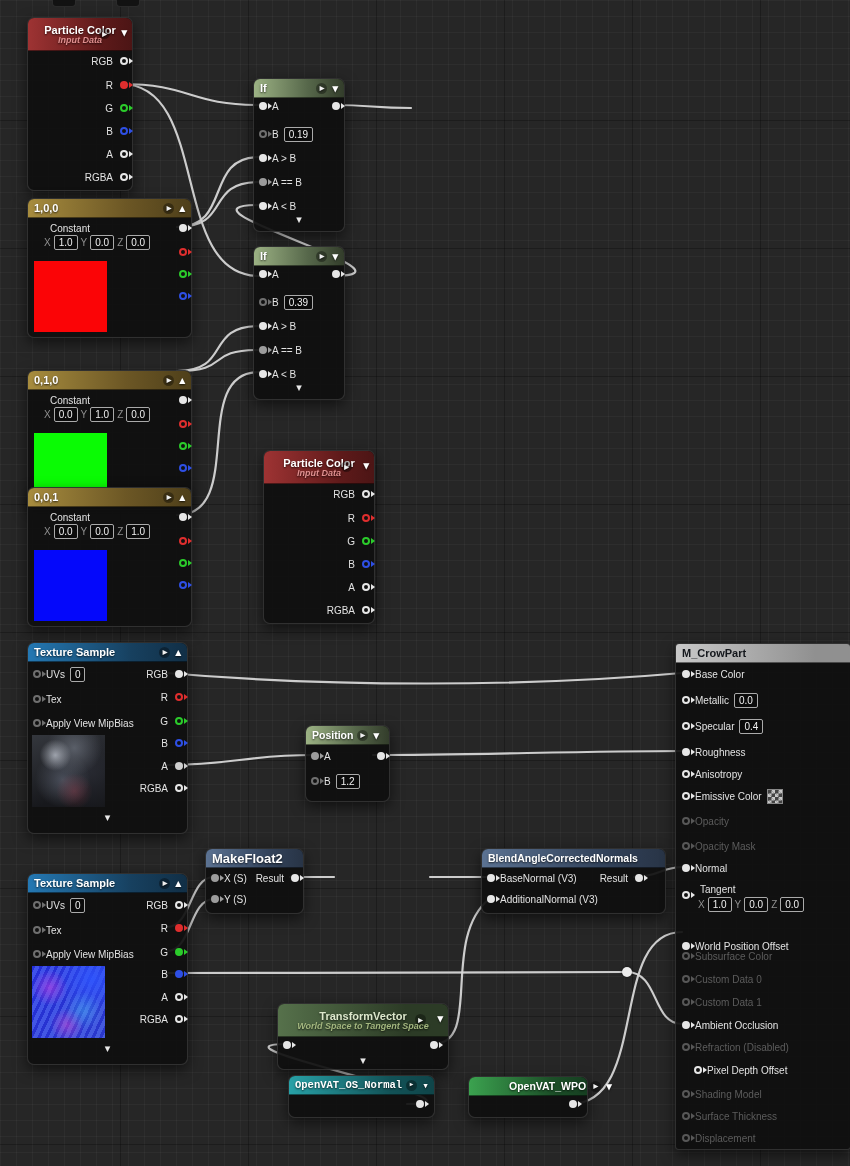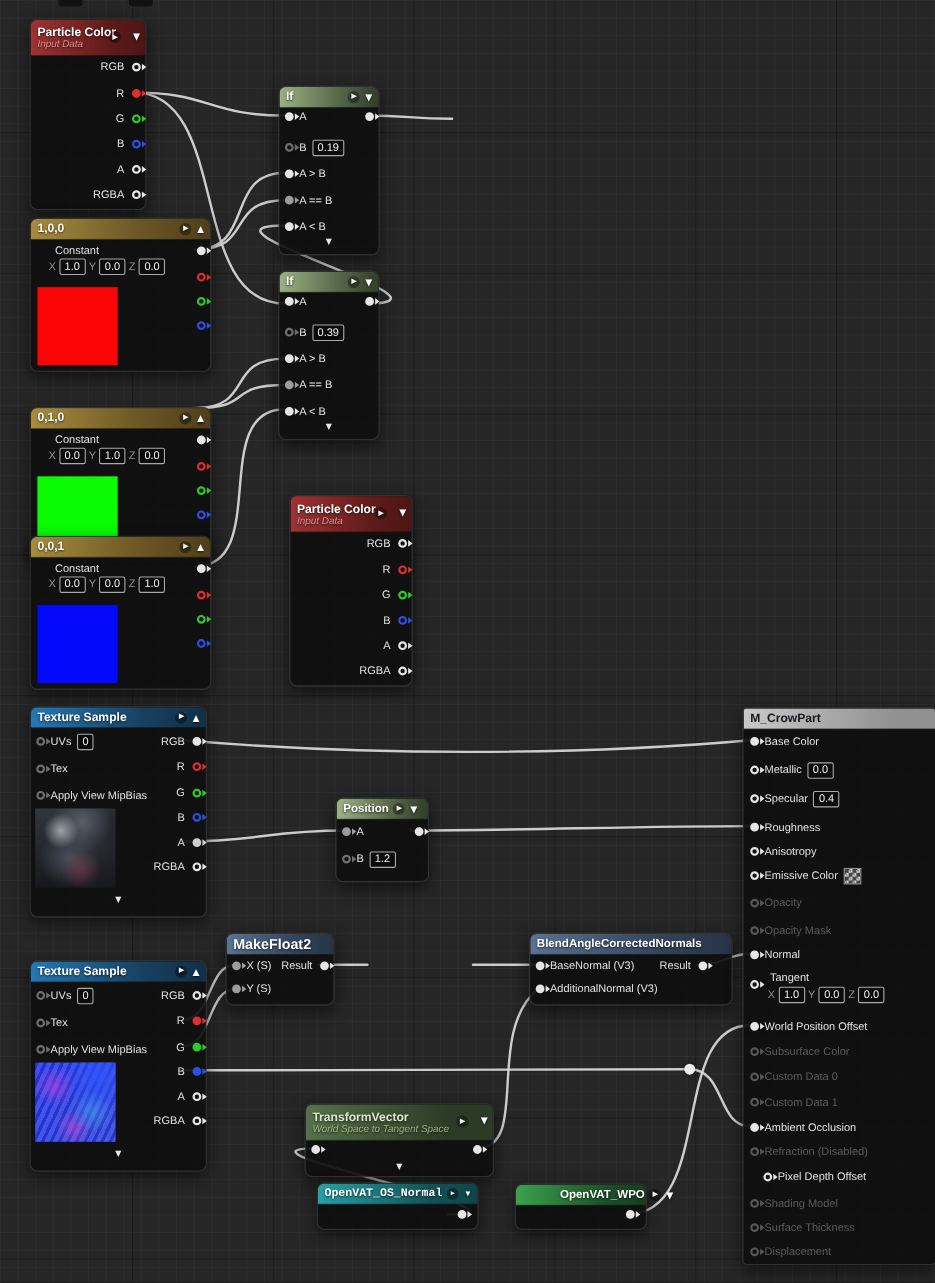--- a/index.html
+++ b/index.html
@@ -16,22 +16,22 @@
     font-family:"Liberation Sans",sans-serif;
   }
   #wires{position:absolute;left:0;top:0;z-index:1;}
   #wires path,#wires line{stroke:#d9d9d9;stroke-width:2.2;fill:none;stroke-linecap:round;opacity:.93;}
   .node{position:absolute;z-index:2;background:rgba(15,15,15,.93);
     border:1px solid rgba(130,130,130,.28);border-radius:7px;
     box-shadow:0 5px 14px rgba(0,0,0,.55);color:#d8d8d8;font-size:10px;}
   .hdr{position:relative;height:18px;border-radius:6px 6px 0 0;display:flex;align-items:center;
     padding:0 6px;font-weight:bold;font-size:11px;color:#fff;
     text-shadow:0 1px 2px rgba(0,0,0,.7);border-bottom:1px solid rgba(0,0,0,.5);}
-  .hdr2{height:32px;flex-direction:column;align-items:flex-start;justify-content:center;gap:0;}
-  .sub{font-weight:normal;font-style:italic;font-size:9px;line-height:9px;}
+  .hdr2{height:32px;flex-direction:column;align-items:center;justify-content:center;gap:0;}
+  .sub{font-weight:bold;font-style:italic;font-size:9px;line-height:9px;}
   .sp{flex:1}
   .adv{width:11px;height:11px;border-radius:50%;background:rgba(0,0,0,.35);color:#f0f0f0;
     display:inline-flex;align-items:center;justify-content:center;flex:none;margin-left:4px;}
   .adv::before{content:"▶";font-size:6px;line-height:1;}
   .chd::before{content:"▾";color:#fff;font-size:11px;}
   .chu::before{content:"▴";color:#fff;font-size:11px;}
   .chev{margin-left:5px;flex:none;font-weight:bold;}
   .bchev{position:absolute;left:50%;transform:translateX(-50%);color:#e8e8e8;font-size:11px;}
   .bchev::before{content:"▾";}
   
@@ -600,21 +600,21 @@
         <span class="pin"></span>
       </div>
     <div class="row" style="top:253px;left:22px;gap:3px">
       <span class="xyz">X</span>
         <span class="vb">1.0</span>
       <span class="xyz">Y</span>
         <span class="vb">0.0</span>
       <span class="xyz">Z</span>
         <span class="vb">0.0</span>
     </div>
-    <div class="row" style="top:282px;left:6px">
+    <div class="row" style="top:295px;left:6px">
         <span class="pin f"></span>
         <span class="lbl">World Position Offset</span>
       </div>
     <div class="row" style="top:305px;left:6px">
         <span class="pin dimp"></span>
         <span class="dis">Subsurface Color</span>
       </div>
     <div class="row" style="top:328px;left:6px">
         <span class="pin dimp"></span>
         <span class="dis">Custom Data 0</span>

